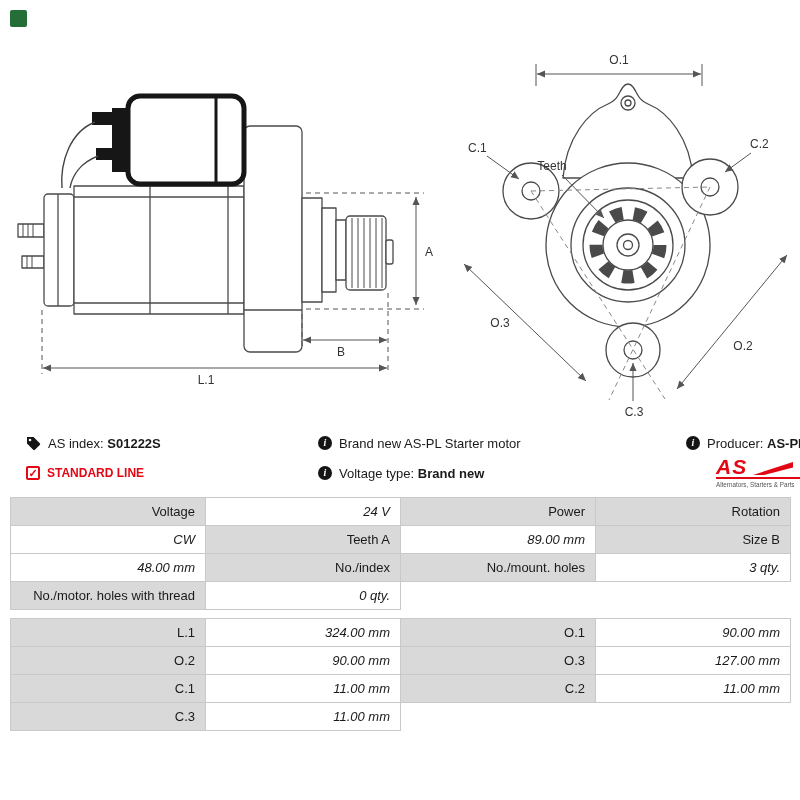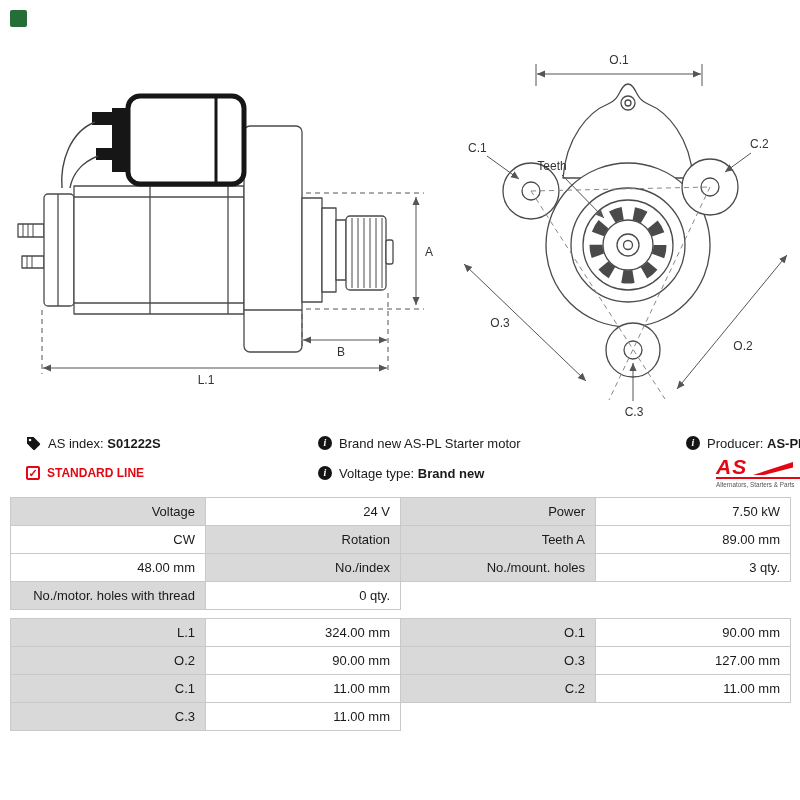--- a/index.html
+++ b/index.html
@@ -40,21 +40,21 @@
 
   
   .tables { position:absolute; top:497px; left:10px; width:781px; }
   .spec-table { width:100%; display:grid; grid-template-columns:repeat(4,1fr);
                 border-top:1px solid #c9c9c9; border-left:1px solid #c9c9c9; }
   .spec-table.mt { margin-top:8px; }
   .cell { border-right:1px solid #c9c9c9; border-bottom:1px solid #c9c9c9;
           min-height:28px; padding:3px 10px; font-size:13px;
           display:flex; align-items:center; justify-content:flex-end; text-align:right; }
   .lbl { background:#d9d9d9; }
-  .val { background:#ffffff; }
+  .val { background:#ffffff;font-style:italic; }
   .cell.empty { border-right:none; border-bottom:none; background:#ffffff; }
 </style>
 </head>
 <body>
 
 <div class="corner-badge"></div>
 
 <div class="drawings">
 
   <svg class="side-svg" width="440" height="425" viewBox="0 0 440 425">
@@ -234,27 +234,27 @@
       </div>
     </div>
   </div>
 </div>
 
 <div class="tables">
   <div class="spec-table">
     <div class="cell lbl">Voltage</div>
     <div class="cell val">24 V</div>
     <div class="cell lbl">Power</div>
-    <div class="cell val">7.50 kW</div>
-
+
+    <div class="cell lbl">Rotation</div>
     <div class="cell val">CW</div>
-    <div class="cell lbl">Rotation</div>
     <div class="cell lbl">Teeth A</div>
     <div class="cell val">89.00 mm</div>
 
+    <div class="cell lbl">Size B</div>
     <div class="cell val">48.00 mm</div>
     <div class="cell lbl">No./index</div>
 
     <div class="cell lbl">No./mount. holes</div>
     <div class="cell val">3 qty.</div>
     <div class="cell lbl">No./motor. holes with thread</div>
     <div class="cell val">0 qty.</div>
   </div>
 
   <div class="spec-table mt">

